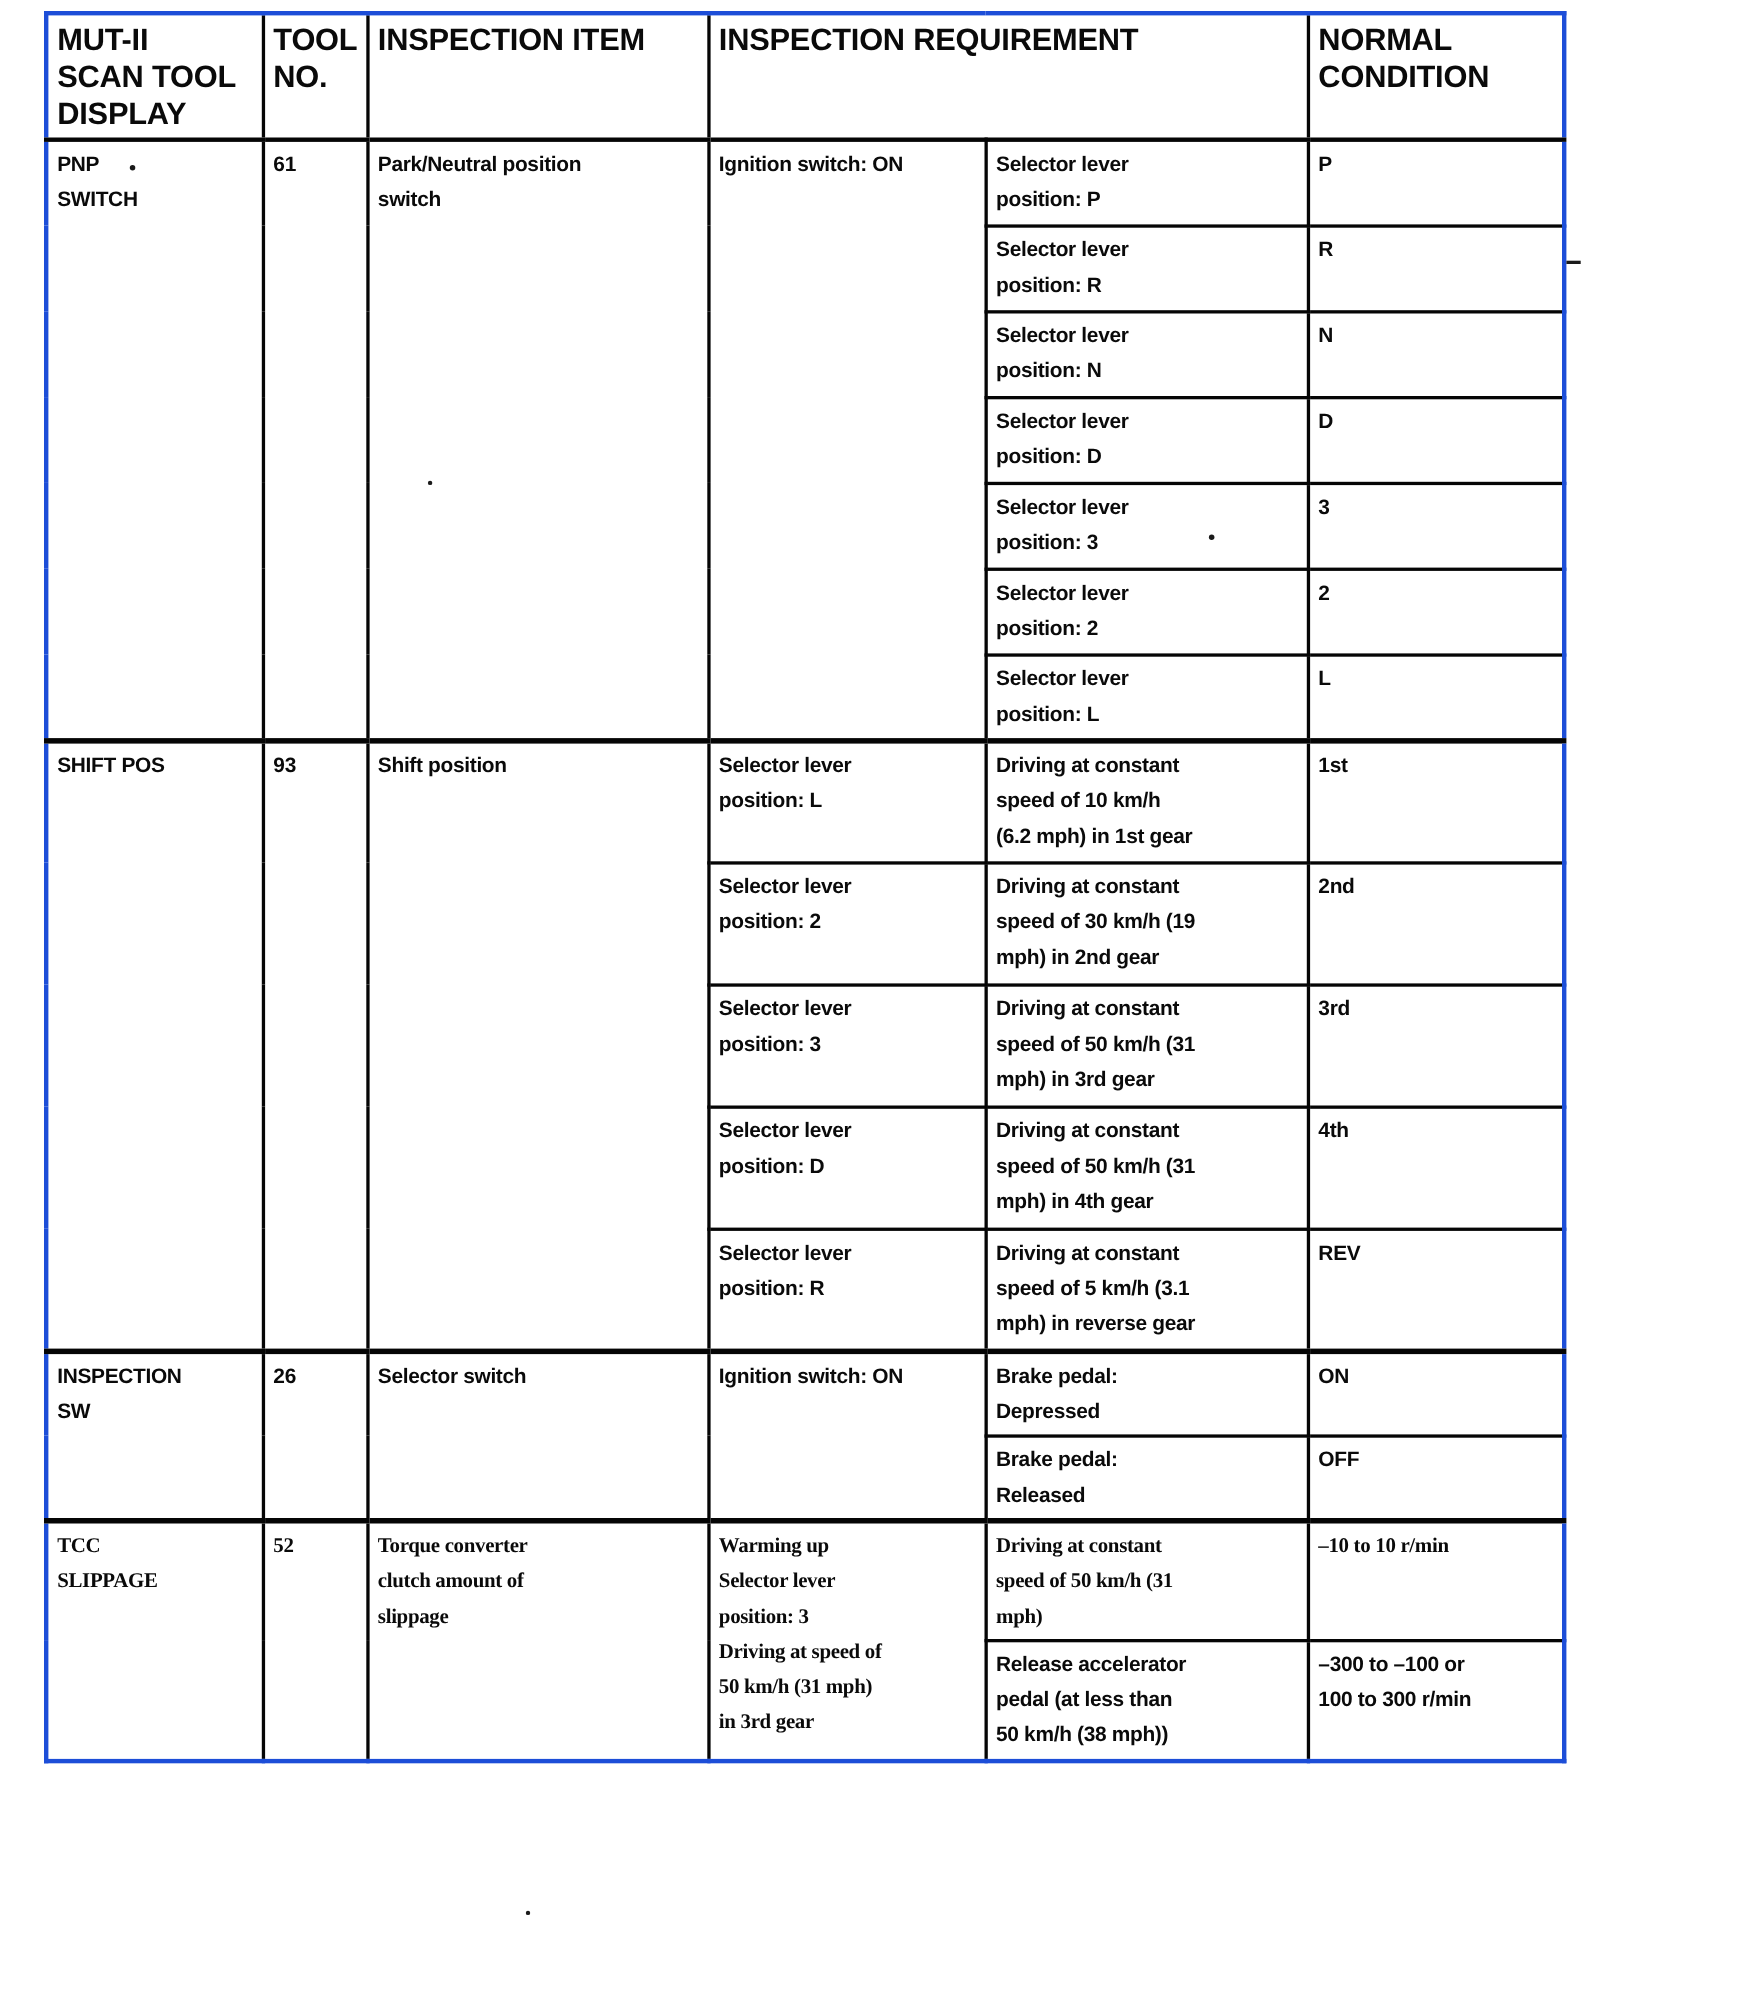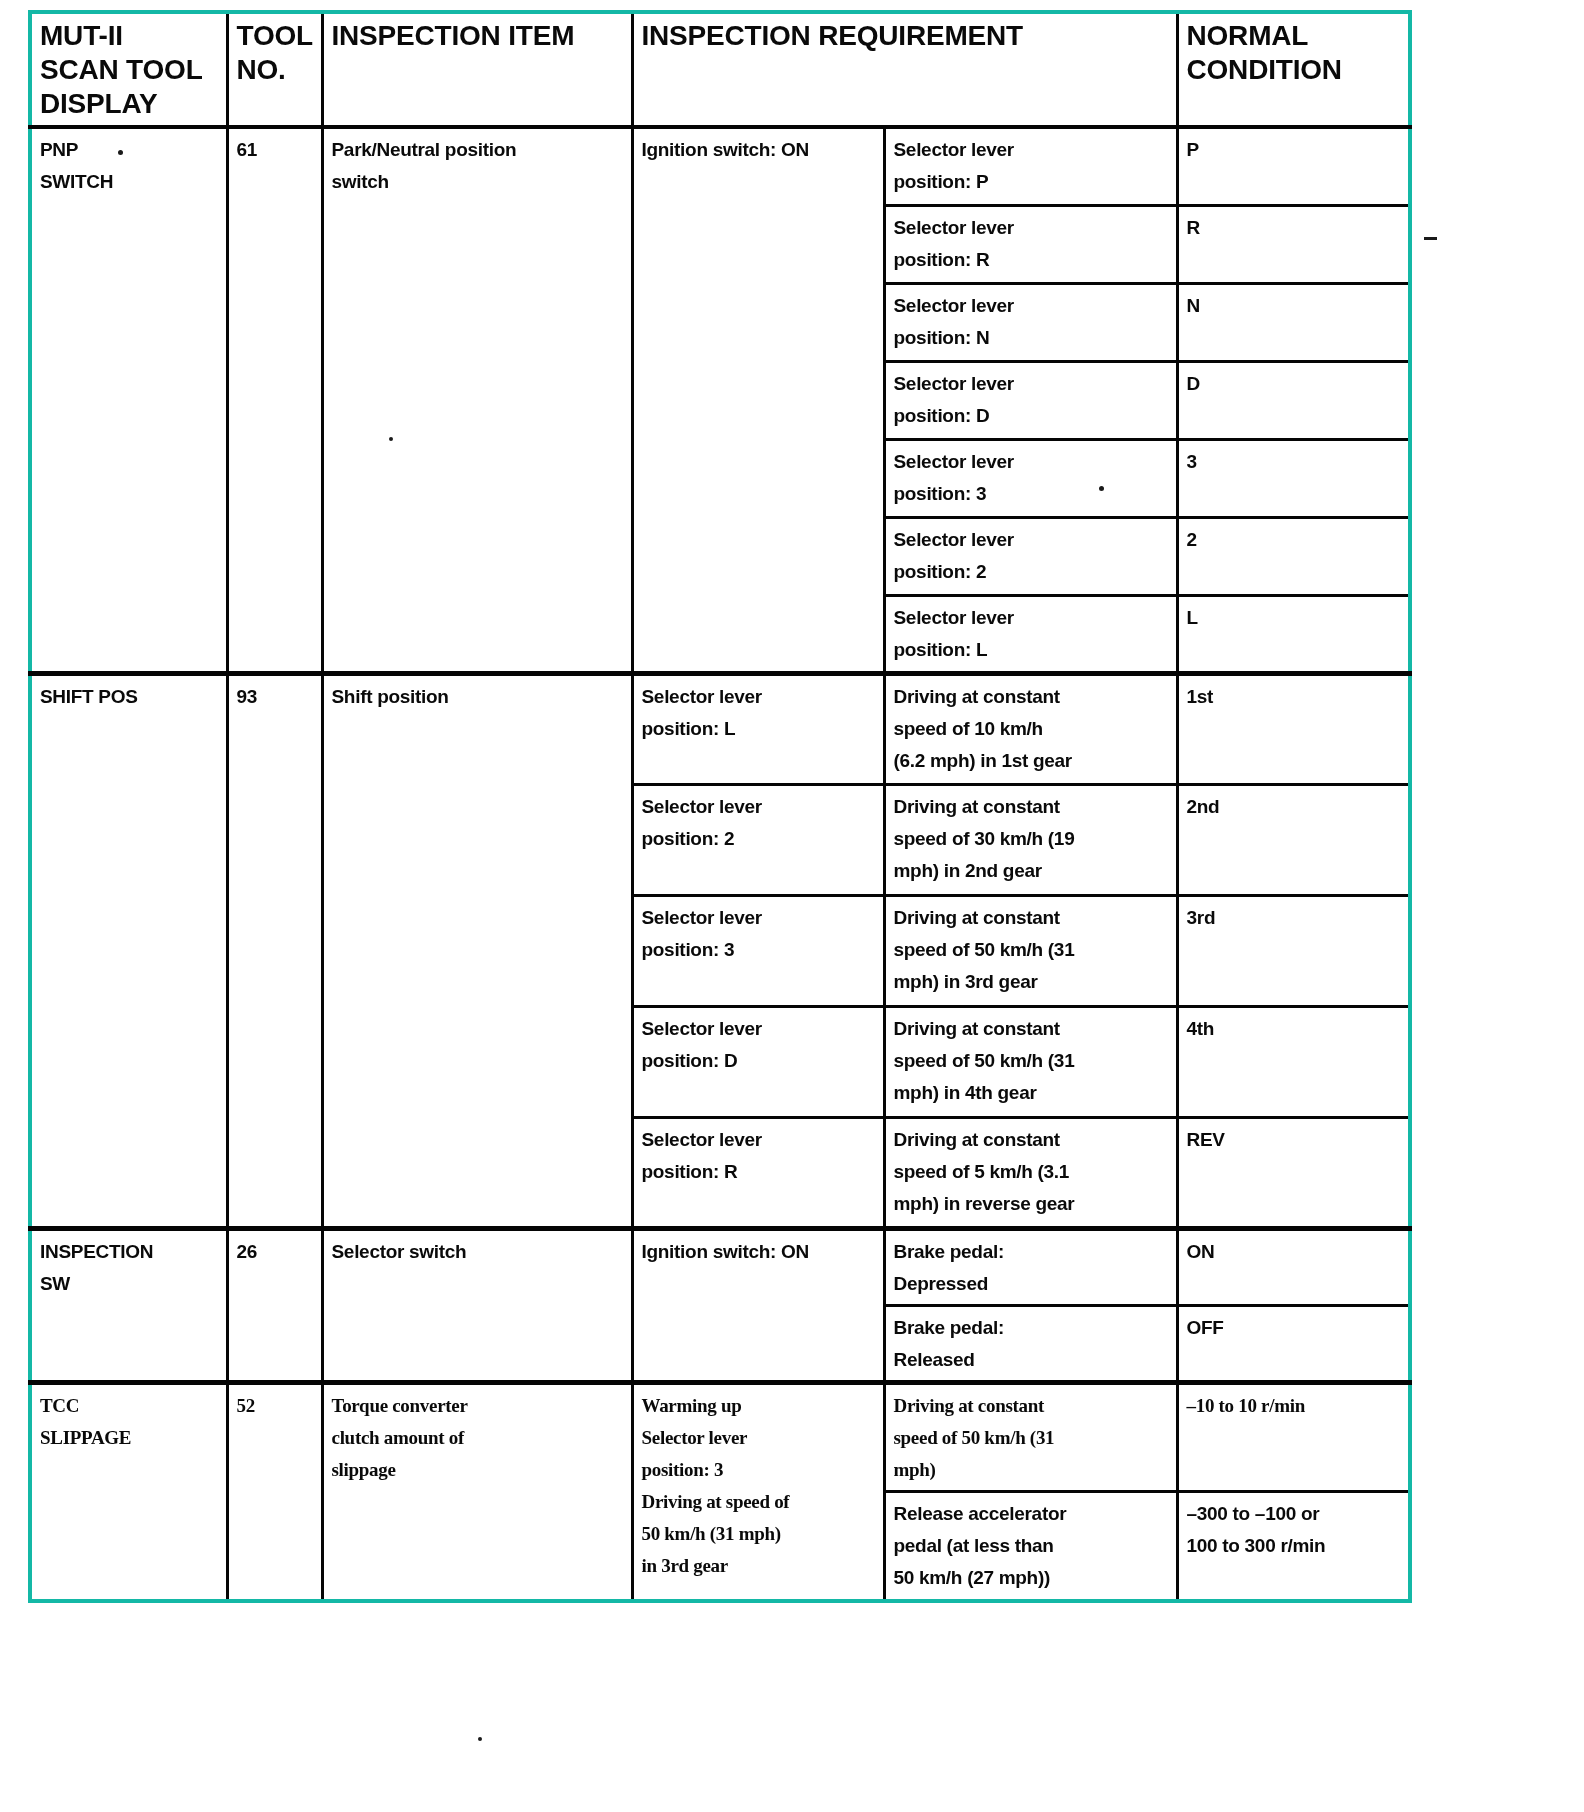--- a/index.html
+++ b/index.html
@@ -6,26 +6,26 @@
   #page {
     position: relative;
     width: 1584px;
     height: 1812px;
     background: #ffffff;
     overflow: hidden;
     font-family: "Liberation Sans", sans-serif;
   }
   table.scan-table {
     position: absolute;
-    left: 28px;
+    left: 40px;
     top: 10px;
     width: 1380px;
     border-collapse: collapse;
     table-layout: fixed;
-    border: 4px solid #14b8a6;
+    border: 4px solid #1d4ed8;
   }
   col.c1 { width: 197px; }
   col.c2 { width: 95px; }
   col.c3 { width: 310px; }
   col.c4 { width: 252px; }
   col.c5 { width: 293px; }
   col.c6 { width: 233px; }
   th, td {
     border: 3px solid #050505;
     vertical-align: top;
@@ -206,21 +206,21 @@
 50 km/h (31 mph)
 in 3rd gear</td>
       <td>Driving at constant
 speed of 50 km/h (31
 mph)</td>
       <td>–10 to 10 r/min</td>
     </tr>
     <tr class="r-tcc-b">
       <td>Release accelerator
 pedal (at less than
-50 km/h (27 mph))</td>
+50 km/h (38 mph))</td>
       <td>–300 to –100 or
 100 to 300 r/min</td>
     </tr>
   </tbody>
     </table>
 
   <div class="artifact" style="left:118px; top:150px; width:5px; height:5px;"></div>
   <div class="artifact" style="left:389px; top:437px; width:4px; height:4px;"></div>
   <div class="artifact" style="left:1099px; top:486px; width:5px; height:5px;"></div>
   <div class="artifact dash" style="left:1424px; top:237px; width:13px; height:3px;"></div>

